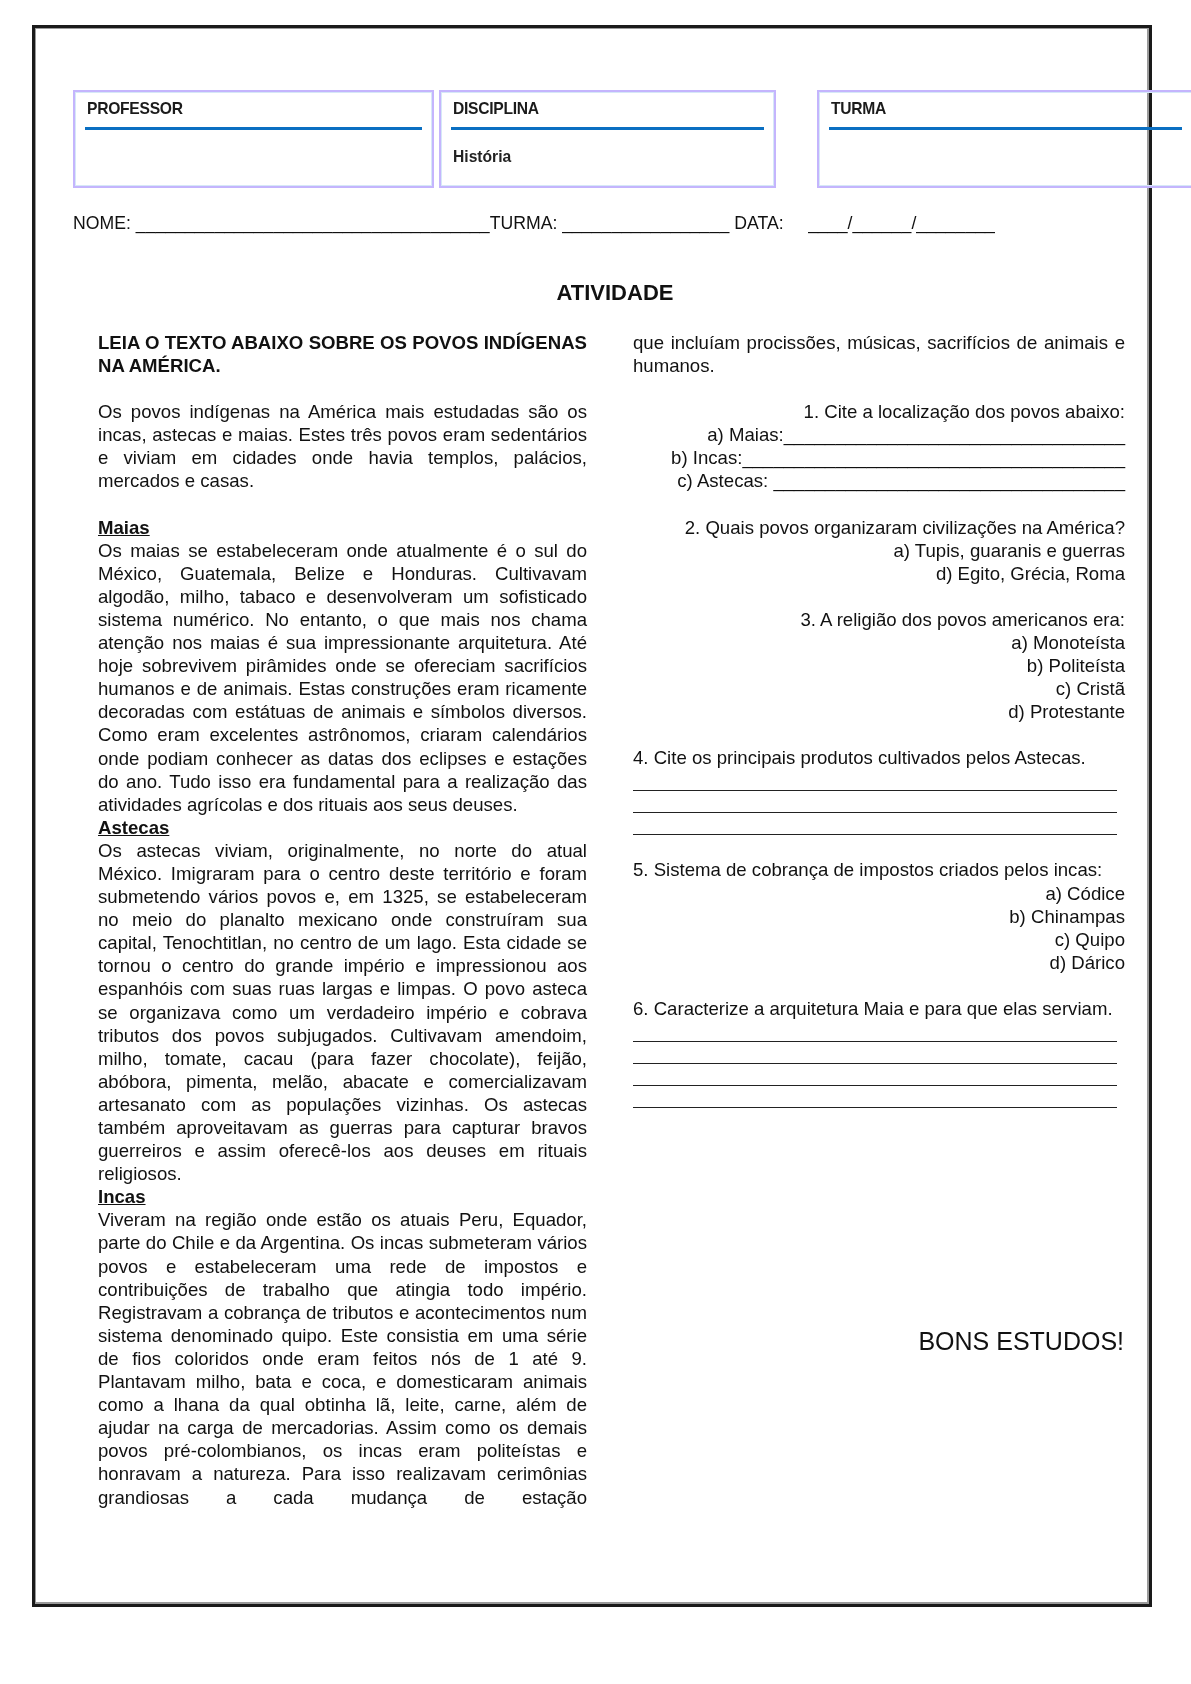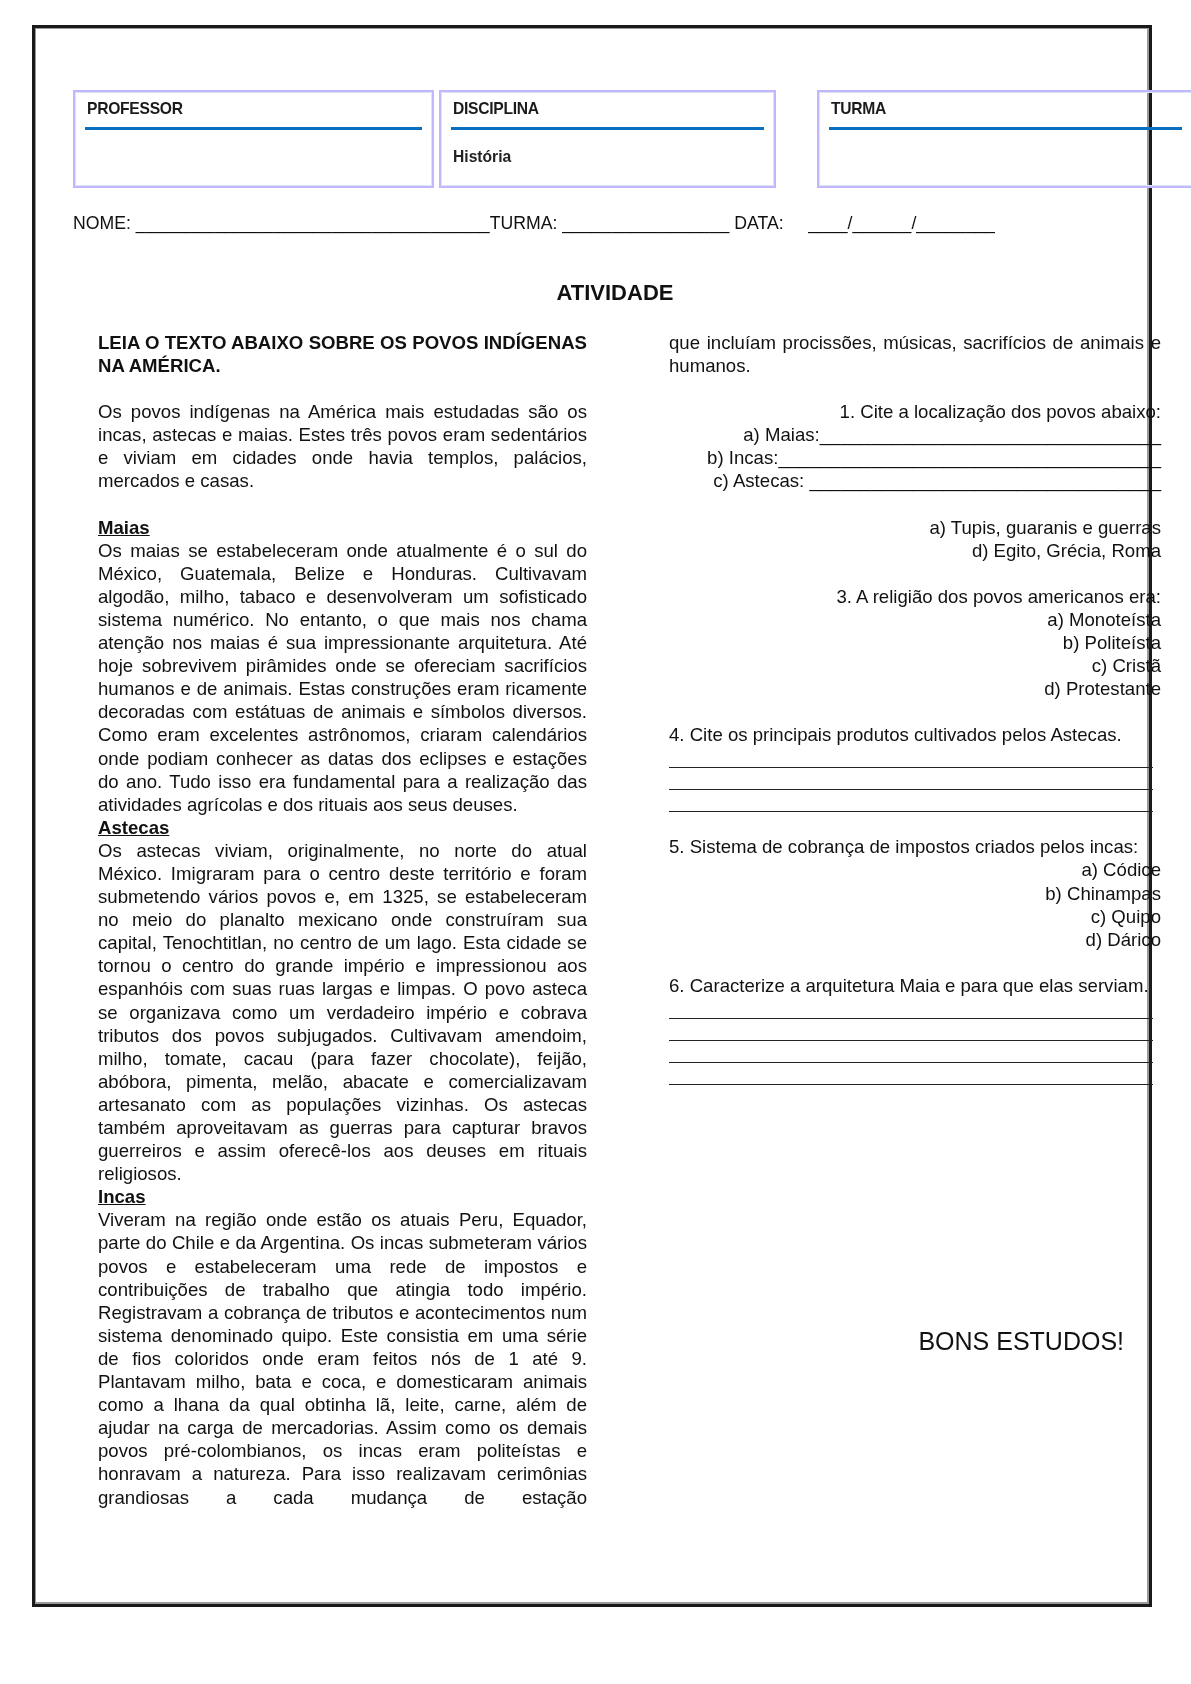--- a/index.html
+++ b/index.html
@@ -17,21 +17,21 @@
   #box-professor { left:73px; width:361px; }
   #box-disciplina { left:439px; width:337px;padding-left:48px; }
   #box-turma { left:780px; width:377px;margin-left:37px; }
 
   .info-line { position:absolute; left:73px; top:212px; width:1060px; font-size:19px; white-space:pre;
          transform:scaleX(0.93); transform-origin:left; }
   .title { position:absolute; left:0; width:1230px; top:280px; text-align:center; font-weight:bold; font-size:22px; }
 
   .col { position:absolute; font-size:18.6px; line-height:23.1px; text-align:justify; }
   .col-left { left:85px; top:331px; width:489px;margin-left:13px; }
-  .col-right { left:633px; top:331px; width:492px;margin-left:36px; }
+  .col-right { left:633px; top:331px; width:492px; }
   .col p { margin:0; }
   .intro-head { font-weight:bold; text-align:justify; }
   .gap { height:23px; }
   .sec-title { font-weight:bold; text-decoration:underline; text-align:left; }
   .just-last { text-align-last:justify; }
   .q { text-align:justify; }
   .opt { text-align:right; white-space:nowrap; }
   .blank-line { border-bottom:1.5px solid #222; height:21px; margin-right:8px; }
   .closing { position:absolute; right:67px; top:1327px; font-size:25px; }
 </style>
@@ -79,20 +79,21 @@
 
   <div>
     <p class="opt">1. Cite a localização dos povos abaixo:</p>
     <p class="opt"><span>a) Maias:</span><span>_________________________________</span></p>
     <p class="opt"><span>b) Incas:</span><span>_____________________________________</span></p>
     <p class="opt"><span>c) Astecas: </span> <span>__________________________________</span></p>
   </div>
   <div class="gap"></div>
 
   <div>
+    <p class="opt">2. Quais povos organizaram civilizações na América?</p>
     <p class="opt">a) Tupis, guaranis e guerras</p>
     <p class="opt">d) Egito, Grécia, Roma</p>
   </div>
   <div class="gap"></div>
 
   <div>
     <p class="opt">3. A religião dos povos americanos era:</p>
     <p class="opt">a) Monoteísta</p>
     <p class="opt">b) Politeísta</p>
     <p class="opt">c) Cristã</p>

